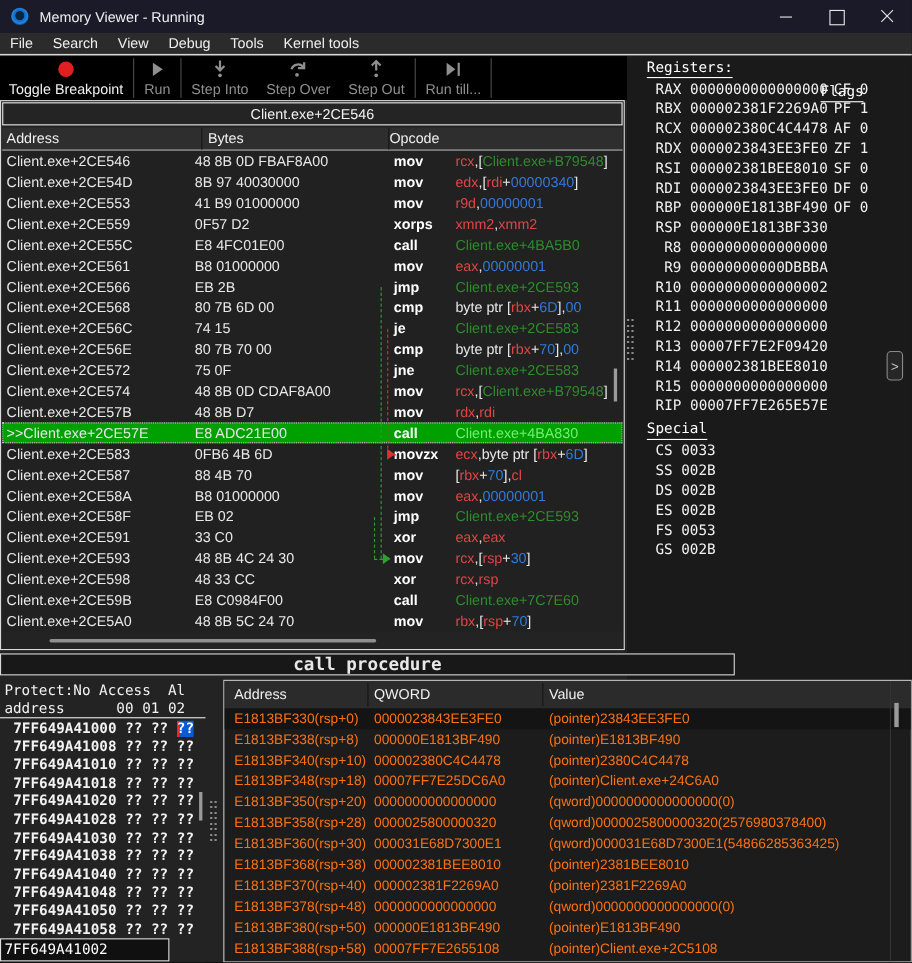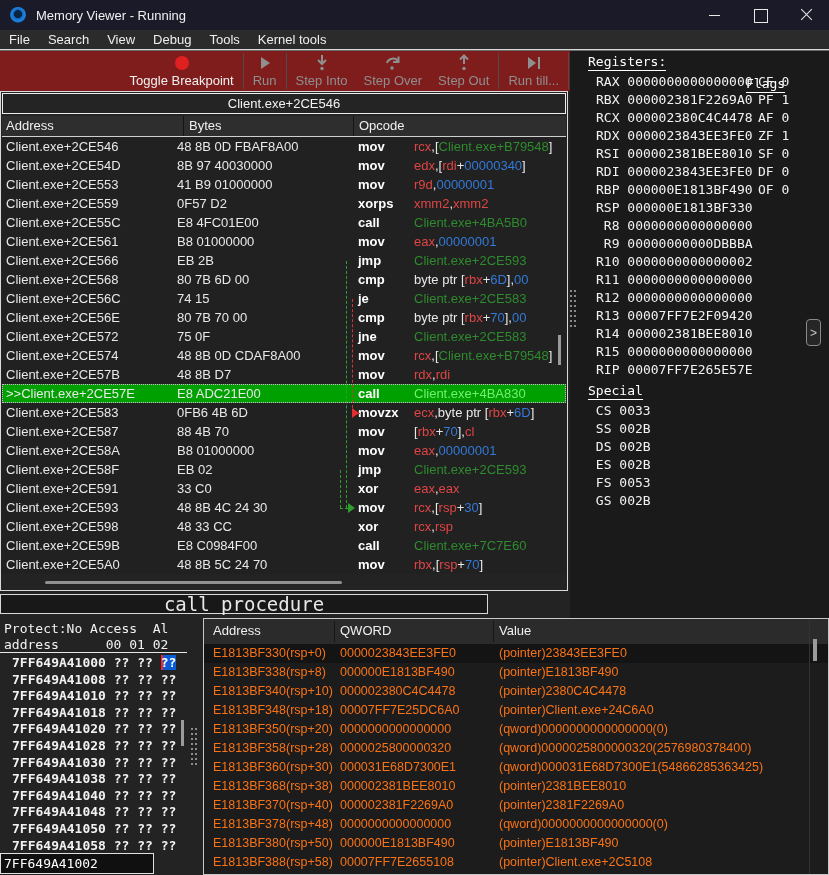--- a/index.html
+++ b/index.html
@@ -23,22 +23,22 @@
   .wc-close::after  { transform:rotate(-45deg); }
 
   
   .menubar { position:absolute; left:0; top:30px; width:829px; height:19px; background:#2b2b2b;
              display:flex; align-items:center; }
   .menu-item { color:#eeeeee; font-size:13px; padding:0 9px; line-height:19px; }
 
   
   .toolbar-line { position:absolute; left:0; top:49px; width:829px; height:2px;
                   border-top:1px solid #d8d8d8; border-bottom:1px solid #6a6a6a; }
-  .toolbar { position:absolute; left:0; top:51px; width:570px; height:40px; background:#7f1d1d;
-             display:flex; align-items:stretch;justify-content:flex-end; }
+  .toolbar { position:absolute; left:0; top:51px; width:570px; height:40px; background:#000000;
+             display:flex; align-items:stretch; }
   .tbtn { display:flex; flex-direction:column; align-items:center; justify-content:center;
           padding:1px 8px 2px 8px; }
   .ticon { height:20px; display:flex; align-items:center; justify-content:center; }
   .tlabel { font-size:13px; color:#f0f0f0; margin-top:0px; white-space:nowrap; }
   .tbtn.disabled .tlabel { color:#8f8f8f; }
   .tsep { width:1px; background:#4d4d4d; margin:2px 1px; }
 
   
   .registers-panel { position:absolute; left:570px; top:51px; width:259px; height:567px; background:#1a1a1a; }
   .mono { font-family:"DejaVu Sans Mono", monospace; white-space:pre; }
@@ -60,43 +60,43 @@
   .disasm-border { position:absolute; left:0; top:91px; width:568px; height:500px;
                    border:1px solid #d9d9d9; pointer-events:none; }
   .disasm-caption { position:absolute; left:2px; top:93px; width:564px; height:21px;
                     border:1px solid #ededed; background:#242424; color:#f2f2f2; font-size:13px;
                     text-align:center; line-height:19px; }
   .disasm-colheaders { position:absolute; left:2px; top:116px; width:564px; height:21px;
                        background:#2e2e2e; border-bottom:1px solid #d0d0d0; display:flex;
                        color:#f0f0f0; font-size:13px; line-height:20px; }
   .dcol0 { width:181px; padding-left:4px; }
   .dcol1 { width:170px; padding-left:5px; border-left:1px solid #141414; }
-  .dcol2 { flex:1; padding-left:5px; border-left:1px solid #141414; }
+  .dcol2 { flex:1; border-left:1px solid #141414; }
   .disasm-rows { position:absolute; left:2px; top:137px; width:564px; height:437px;
                  background:#212121; overflow:hidden; }
   .drow { position:relative; height:19px; line-height:19px; font-size:13px; color:#e8e8e8; white-space:nowrap; }
   .drow.hl { background:var(--c-hl,#00a000); outline:1px dotted #dfb0df; outline-offset:-1px; z-index:2; }
   .d-addr  { position:absolute; left:4px; }
   .d-bytes { position:absolute; left:175px; }
   .d-mn    { position:absolute; left:356px; font-weight:bold; color:#fff; }
   .d-ops   { position:absolute; left:412px; }
   .c-reg   { color:var(--c-reg,#e04545); }
   .c-num   { color:var(--c-num,#3379d8); }
   .c-addr  { color:var(--c-addr,#2e8b2e); }
   .c-addrhl{ color:var(--c-addrhl,#70f070); }
   .c-plain { color:#e8e8e8; }
   .jline  { position:absolute; width:0; border-left:1px dashed; z-index:3; }
   .jfoot  { position:absolute; height:0; border-top:1px dashed; z-index:3; }
   .jarrow { position:absolute; width:0; height:0; border:5px solid transparent; border-left-width:7px; border-right-width:0; z-index:4; }
   .disasm-vscroll-thumb { position:absolute; left:558px; top:335px; width:3px; height:30px; background:#9a9a9a; }
   .disasm-hscroll { position:absolute; left:2px; top:575px; width:564px; height:15px; background:#232323; }
   .disasm-hscroll .thumb { position:absolute; left:43px; top:6px; width:297px; height:3px; background:#8f8f8f; border-radius:2px; }
-  .disasm-status { position:absolute; left:0; top:594px; width:488px; height:20px;
+  .disasm-status { position:absolute; left:0; top:594px; width:668px; height:20px;
                    border:1px solid #d9d9d9; background:#181818; color:#e8e8e8;
-                   font-size:19px; text-align:center; line-height:18px; }
+                   font-size:16px; text-align:center; line-height:18px;font-weight:bold; }
   .vsplit-main { position:absolute; left:569px; top:290px; width:8px; height:40px; }
   .grip-v { background:repeating-linear-gradient(to bottom,#8a8a8a 0 2px,transparent 2px 5px); width:2px; height:100%; margin:0 1px; display:inline-block; }
 
   
   .hex-panel { position:absolute; left:0; top:618px; width:187px; height:257px; background:#232323; overflow:hidden; }
   .hex-line { position:absolute; left:4px; color:#f2f2f2; font-size:13px; line-height:16px; }
   .hex-underline { position:absolute; left:0; top:34px; width:187px; height:1px; background:#e8e8e8; }
   .hex-rows { position:absolute; left:12px; top:37px; width:180px; height:198px; overflow:hidden;font-weight:bold; }
   .hxrow { height:16.6px; line-height:16.6px; font-size:13px; color:#f2f2f2; }
   .hxb.sel { background:var(--c-sel,#0a5bd6); color:#fff; box-shadow:inset 2px 0 0 var(--c-cur,#ff2222); }

